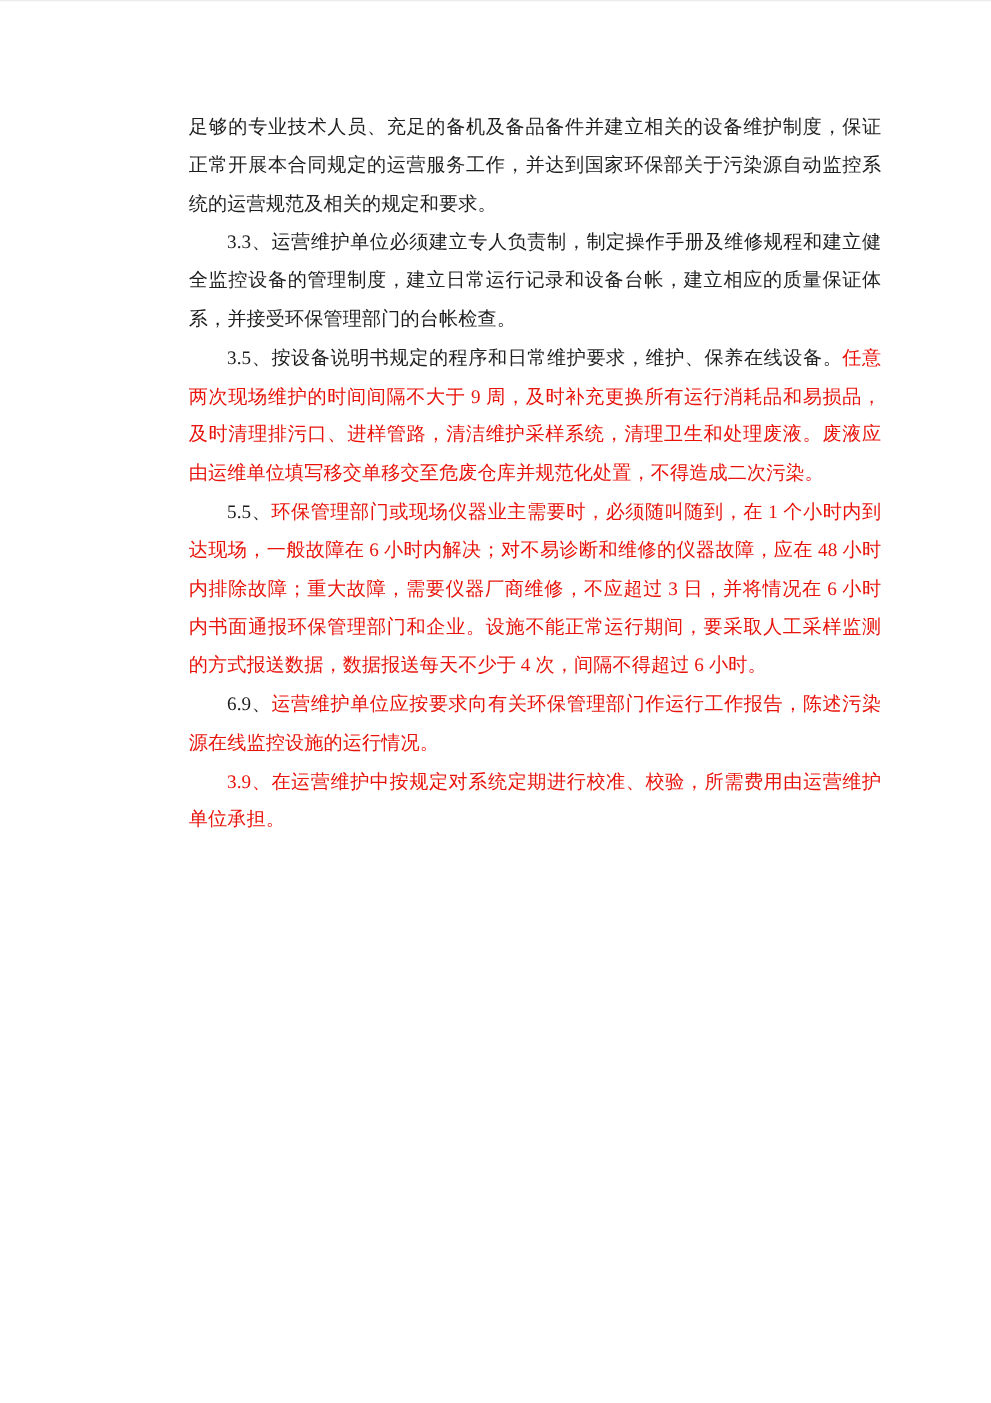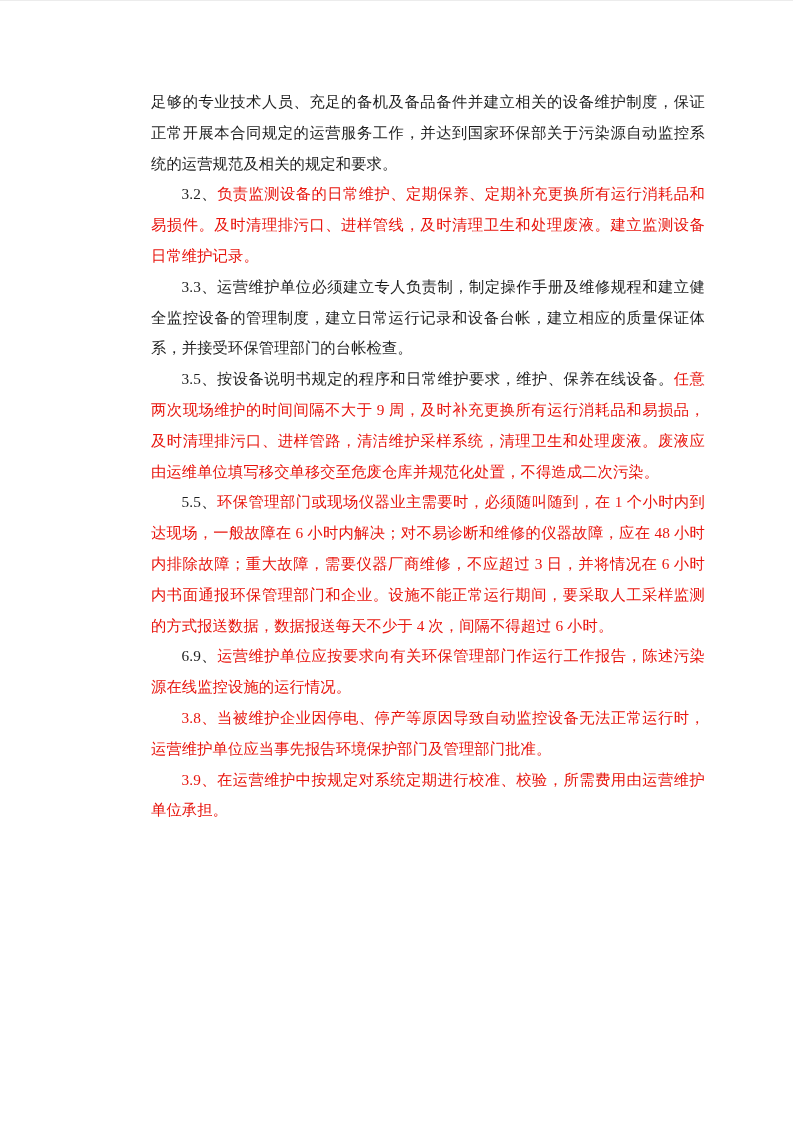--- a/index.html
+++ b/index.html
@@ -39,21 +39,19 @@
   }
   .seg-black { color: var(--body-color, #1e1e1e); }
   .seg-red   { color: var(--red-color, #e8140c); }
 </style>
 </head>
 <body>
 
 <div class="page">
   <div class="doc" id="doc">
       <p><span class="seg-black">足够的专业技术人员、充足的备机及备品备件并建立相关的设备维护制度，保证正常开展本合同规定的运营服务工作，并达到国家环保部关于污染源自动监控系统的运营规范及相关的规定和要求。</span></p>
-      <p class="indent"><span class="seg-black">3.2、</span><span class="seg-red">负责监测设备的日常维护、定期保养、定期补充更换所有运行消耗品和易损件。及时清理排污口、进样管线，及时清理卫生和处理废液。建立监测设备日常维护记录。</span></p>
       <p class="indent"><span class="seg-black">3.3、运营维护单位必须建立专人负责制，制定操作手册及维修规程和建立健全监控设备的管理制度，建立日常运行记录和设备台帐，建立相应的质量保证体系，并接受环保管理部门的台帐检查。</span></p>
       <p class="indent"><span class="seg-black">3.5、按设备说明书规定的程序和日常维护要求，维护、保养在线设备。</span><span class="seg-red">任意两次现场维护的时间间隔不大于 9 周，及时补充更换所有运行消耗品和易损品，及时清理排污口、进样管路，清洁维护采样系统，清理卫生和处理废液。废液应由运维单位填写移交单移交至危废仓库并规范化处置，不得造成二次污染。</span></p>
       <p class="indent"><span class="seg-black">5.5、</span><span class="seg-red">环保管理部门或现场仪器业主需要时，必须随叫随到，在 1 个小时内到达现场，一般故障在 6 小时内解决；对不易诊断和维修的仪器故障，应在 48 小时内排除故障；重大故障，需要仪器厂商维修，不应超过 3 日，并将情况在 6 小时内书面通报环保管理部门和企业。设施不能正常运行期间，要采取人工采样监测的方式报送数据，数据报送每天不少于 4 次，间隔不得超过 6 小时。</span></p>
       <p class="indent"><span class="seg-black">6.9、</span><span class="seg-red">运营维护单位应按要求向有关环保管理部门作运行工作报告，陈述污染源在线监控设施的运行情况。</span></p>
-      <p class="indent"><span class="seg-red">3.8、当被维护企业因停电、停产等原因导致自动监控设备无法正常运行时，运营维护单位应当事先报告环境保护部门及管理部门批准。</span></p>
       <p class="indent"><span class="seg-red">3.9、在运营维护中按规定对系统定期进行校准、校验，所需费用由运营维护单位承担。</span></p>
     </div>
 </div>
 
 </body></html>

